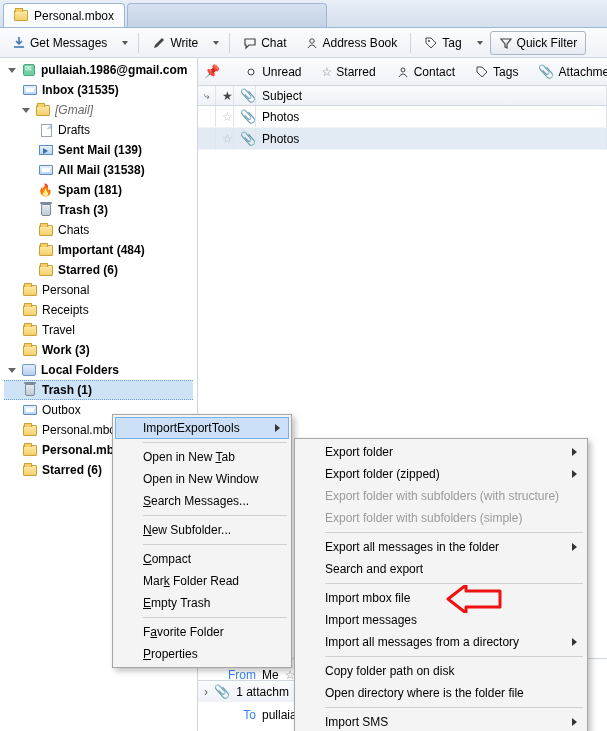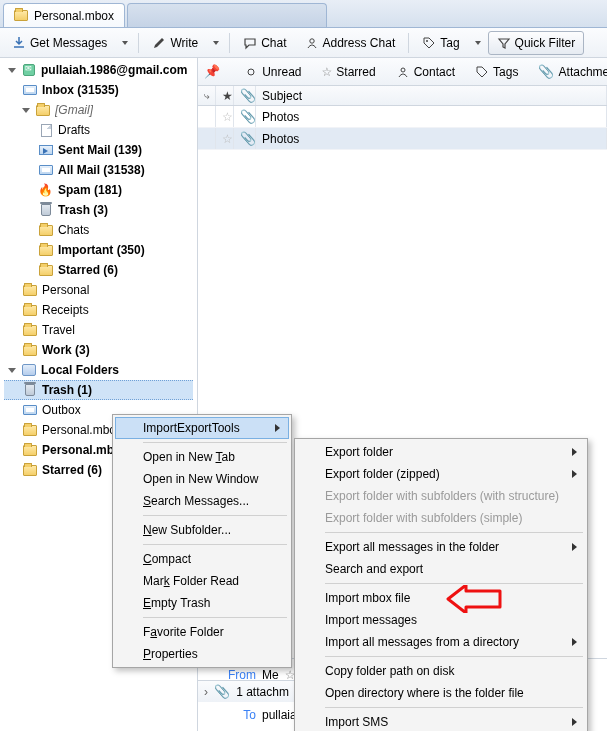--- a/index.html
+++ b/index.html
@@ -134,21 +134,21 @@
       <svg class="svg-ic" viewBox="0 0 14 14">
           <path d="M2 3h10v6H6l-3 3V9H2z" fill="none" stroke="#444" stroke-width="1.2"></path>
         </svg>
       <span>Chat</span>
     </div>
     <div class="tbtn">
       <svg class="svg-ic" viewBox="0 0 14 14">
           <circle cx="7" cy="5" r="2.2" fill="none" stroke="#444"></circle>
           <path d="M3 12c1-2 3-3 4-3s3 1 4 3" fill="none" stroke="#444"></path>
         </svg>
-      <span>Address Chat</span>
+      <span>Address Book</span>
     </div>
     <div class="tsep"></div>
     <div class="tbtn">
       <svg class="svg-ic" viewBox="0 0 14 14">
           <path d="M2 2h5l5 5-5 5-5-5z" fill="none" stroke="#444"></path>
           <circle cx="5" cy="5" r="1" fill="#444"></circle>
         </svg>
       <span>Tag</span>
     </div>
     <div class="tbtn" style="padding:0 4px;">
@@ -217,21 +217,21 @@
         <div class="tree-row ind2">
             <span class="ico">
               <span class="ico-folder"></span>
             </span>
             <span class="tree-label">Chats</span>
           </div>
         <div class="tree-row ind2">
             <span class="ico">
               <span class="ico-folder"></span>
             </span>
-            <span class="tree-label bold">Important (350)</span>
+            <span class="tree-label bold">Important (484)</span>
           </div>
         <div class="tree-row ind2">
             <span class="ico">
               <span class="ico-folder"></span>
             </span>
             <span class="tree-label bold">Starred (6)</span>
           </div>
         <div class="tree-row ind1">
             <span class="ico">
               <span class="ico-folder"></span>

